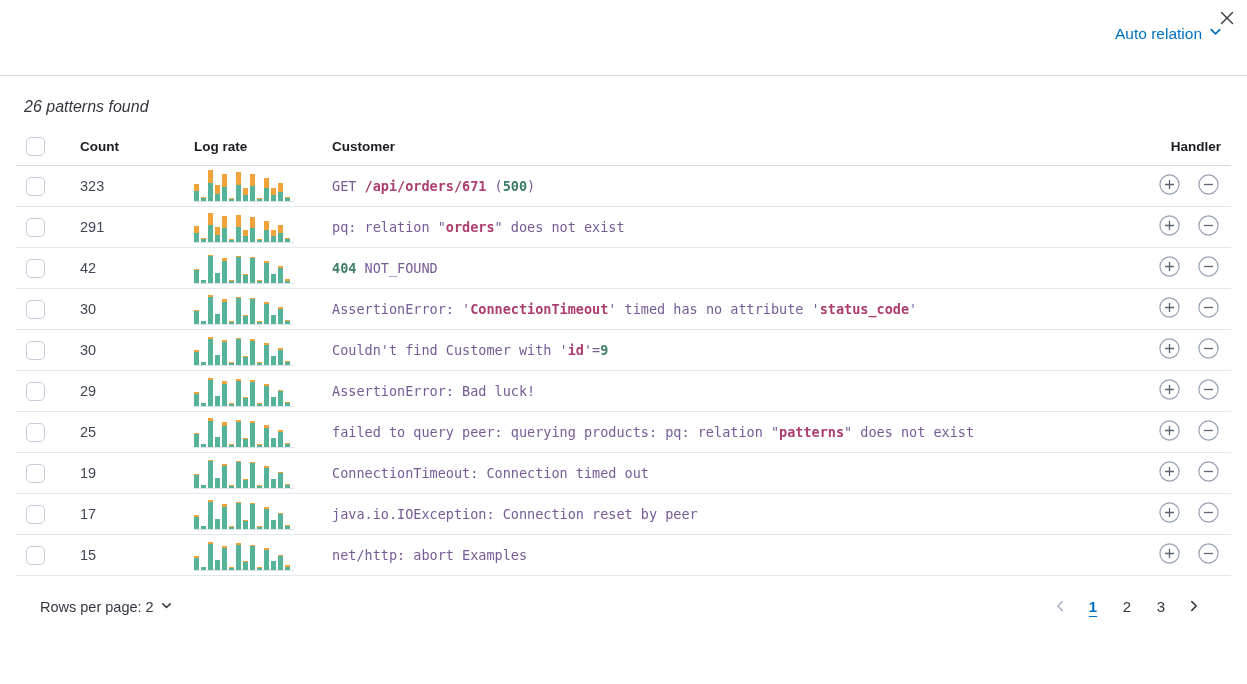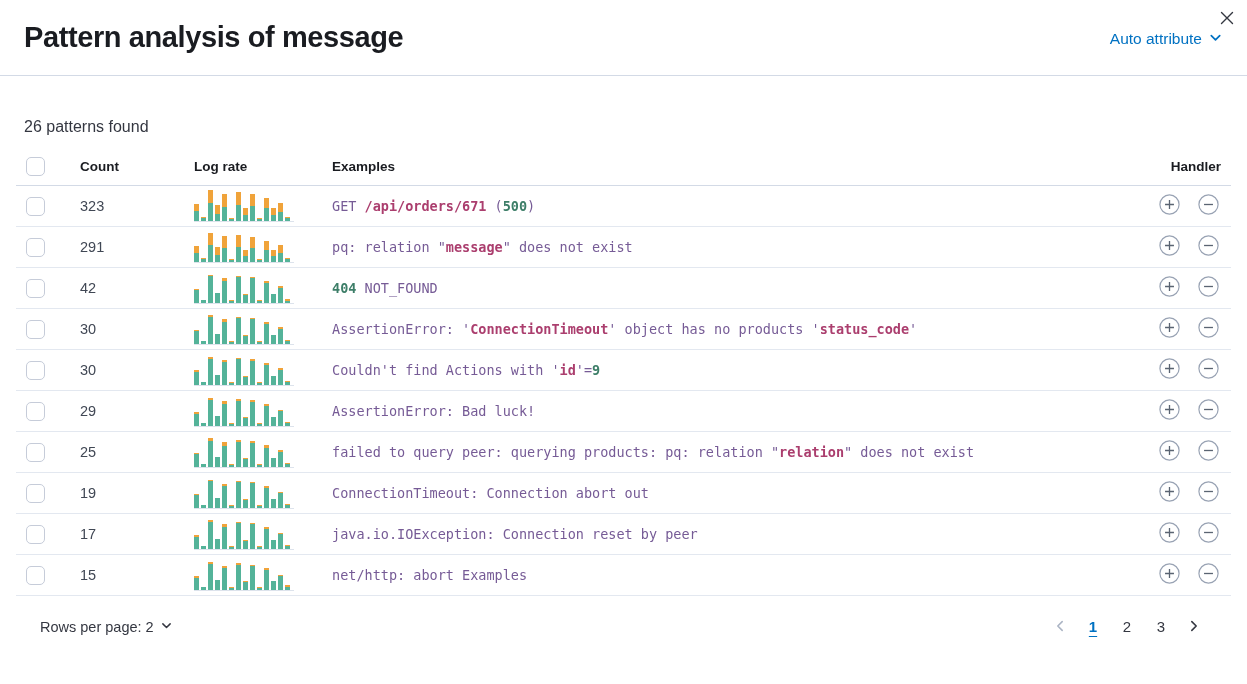--- a/index.html
+++ b/index.html
@@ -11,21 +11,21 @@
   .header-row{display:flex;align-items:center;justify-content:space-between;}
   .title-wrap{display:flex;align-items:center;gap:14px;}
   .page-title{font-size:29px;font-weight:700;color:#1a1c21;letter-spacing:-0.4px;margin:0;line-height:1.2;}
   .badge{display:inline-flex;align-items:center;border:1px solid #D3DAE6;border-radius:14px;padding:5px 13px;font-size:12px;font-weight:700;letter-spacing:0.4px;color:#1a1c21;background:#fff;}
   .sampling-btn{display:inline-flex;align-items:center;gap:6px;background:none;border:none;cursor:pointer;color:#0071C2;font-size:15.5px;font-family:inherit;padding:0;margin-top:4px;}
   .sampling-btn svg{color:#0071C2;}
   .close-btn{position:absolute;top:4px;right:6px;background:none;border:none;cursor:pointer;padding:6px;color:#343741;}
 
   
   .content{padding:0 16px;}
-  .summary{font-size:16px;color:#343741;margin:42px 8px 14px 8px;}
+  .summary{font-size:16px;color:#343741;margin:22px 8px 14px 8px;font-style:italic;}
 
   table{width:100%;border-collapse:collapse;table-layout:fixed;}
   th{font-size:13.5px;font-weight:700;color:#1a1c21;text-align:left;padding:7px 10px 9px 10px;border-bottom:1px solid #D3DAE6;}
   th.col-actions{text-align:right;}
   td{border-bottom:1px solid #E3E8F0;padding:4px 10px;height:32px;vertical-align:middle;}
   .col-check{width:34px;}
   .col-count{width:94px;}
   .col-rate{width:118px;}
   .col-actions{width:92px;}
 
@@ -62,45 +62,44 @@
 
   <button class="close-btn" aria-label="Close">
     <svg width="16" height="16" viewBox="0 0 16 16">
         <path d="M2.5 2.5l11 11M13.5 2.5l-11 11" stroke="currentColor" stroke-width="1.4" stroke-linecap="round"></path>
       </svg>
   </button>
 
   <div class="flyout-header">
     <div class="header-row">
       <div class="title-wrap">
-        <h1 class="page-title">Pattern analysis of message</h1>
       </div>
       <button class="sampling-btn">
-        <span>Auto attribute</span>
+        <span>Auto relation</span>
         <span>
           <svg width="15" height="15" viewBox="0 0 16 16">
               <path d="M3.5 6l4.5 4.5L12.5 6" fill="none" stroke="currentColor" stroke-width="1.8" stroke-linecap="round" stroke-linejoin="round"></path>
             </svg>
         </span>
       </button>
     </div>
   </div>
 
   <div class="content">
     <div class="summary">26 patterns found</div>
 
     <table>
       <thead>
         <tr>
           <th class="col-check">
               <div class="checkbox"></div>
             </th>
           <th class="col-count">Count</th>
           <th class="col-rate">Log rate</th>
-          <th>Examples</th>
+          <th>Customer</th>
           <th class="col-actions">Handler</th>
         </tr>
       </thead>
       <tbody id="patterns-tbody">
           <tr>
             <td class="col-check">
               <div class="checkbox"></div>
             </td>
             <td class="count-cell col-count">323</td>
             <td class="col-rate">
@@ -230,21 +229,21 @@
                 <div class="bar">
                   <div class="seg-o" style="height: 7.35px;"></div>
                   <div class="seg-g" style="height: 9.45px;"></div>
                 </div>
                 <div class="bar">
                   <div class="seg-o" style="height: 1.05px;"></div>
                   <div class="seg-g" style="height: 3.15px;"></div>
                 </div>
               </div>
             </td>
-            <td class="example-cell"><span class="tok-p">pq: relation "</span><span class="tok-m">message</span><span class="tok-p">" does not exist</span></td>
+            <td class="example-cell"><span class="tok-p">pq: relation "</span><span class="tok-m">orders</span><span class="tok-p">" does not exist</span></td>
             <td class="actions-cell col-actions"><button class="action-btn"><svg width="21" height="21" viewBox="0 0 16 16">
                   <circle cx="8" cy="8" r="7.3" fill="none" stroke="#98A2B3" stroke-width="0.9"></circle>
                   <path d="M8 4.6v6.8M4.6 8h6.8" stroke="#5A6472" stroke-width="1" fill="none"></path>
                 </svg></button><button class="action-btn"><svg width="21" height="21" viewBox="0 0 16 16">
                   <circle cx="8" cy="8" r="7.3" fill="none" stroke="#98A2B3" stroke-width="0.9"></circle>
                   <path d="M4.6 8h6.8" stroke="#5A6472" stroke-width="1" fill="none"></path>
                 </svg></button></td>
           </tr>
           <tr>
             <td class="col-check">
@@ -378,21 +377,21 @@
                 <div class="bar">
                   <div class="seg-o" style="height: 2.1px;"></div>
                   <div class="seg-g" style="height: 14.7px;"></div>
                 </div>
                 <div class="bar">
                   <div class="seg-o" style="height: 1.05px;"></div>
                   <div class="seg-g" style="height: 3.15px;"></div>
                 </div>
               </div>
             </td>
-            <td class="example-cell"><span class="tok-p">AssertionError: '</span><span class="tok-m">ConnectionTimeout</span><span class="tok-p">' object has no products '</span><span class="tok-m">status_code</span><span class="tok-p">'</span></td>
+            <td class="example-cell"><span class="tok-p">AssertionError: '</span><span class="tok-m">ConnectionTimeout</span><span class="tok-p">' timed has no attribute '</span><span class="tok-m">status_code</span><span class="tok-p">'</span></td>
             <td class="actions-cell col-actions"><button class="action-btn"><svg width="21" height="21" viewBox="0 0 16 16">
                   <circle cx="8" cy="8" r="7.3" fill="none" stroke="#98A2B3" stroke-width="0.9"></circle>
                   <path d="M8 4.6v6.8M4.6 8h6.8" stroke="#5A6472" stroke-width="1" fill="none"></path>
                 </svg></button><button class="action-btn"><svg width="21" height="21" viewBox="0 0 16 16">
                   <circle cx="8" cy="8" r="7.3" fill="none" stroke="#98A2B3" stroke-width="0.9"></circle>
                   <path d="M4.6 8h6.8" stroke="#5A6472" stroke-width="1" fill="none"></path>
                 </svg></button></td>
           </tr>
           <tr>
             <td class="col-check">
@@ -452,21 +451,21 @@
                 <div class="bar">
                   <div class="seg-o" style="height: 2.1px;"></div>
                   <div class="seg-g" style="height: 14.7px;"></div>
                 </div>
                 <div class="bar">
                   <div class="seg-o" style="height: 1.05px;"></div>
                   <div class="seg-g" style="height: 3.15px;"></div>
                 </div>
               </div>
             </td>
-            <td class="example-cell"><span class="tok-p">Couldn't find Actions with '</span><span class="tok-m">id</span><span class="tok-p">'=</span><span class="tok-g">9</span></td>
+            <td class="example-cell"><span class="tok-p">Couldn't find Customer with '</span><span class="tok-m">id</span><span class="tok-p">'=</span><span class="tok-g">9</span></td>
             <td class="actions-cell col-actions"><button class="action-btn"><svg width="21" height="21" viewBox="0 0 16 16">
                   <circle cx="8" cy="8" r="7.3" fill="none" stroke="#98A2B3" stroke-width="0.9"></circle>
                   <path d="M8 4.6v6.8M4.6 8h6.8" stroke="#5A6472" stroke-width="1" fill="none"></path>
                 </svg></button><button class="action-btn"><svg width="21" height="21" viewBox="0 0 16 16">
                   <circle cx="8" cy="8" r="7.3" fill="none" stroke="#98A2B3" stroke-width="0.9"></circle>
                   <path d="M4.6 8h6.8" stroke="#5A6472" stroke-width="1" fill="none"></path>
                 </svg></button></td>
           </tr>
           <tr>
             <td class="col-check">
@@ -600,21 +599,21 @@
                 <div class="bar">
                   <div class="seg-o" style="height: 2.1px;"></div>
                   <div class="seg-g" style="height: 14.7px;"></div>
                 </div>
                 <div class="bar">
                   <div class="seg-o" style="height: 1.05px;"></div>
                   <div class="seg-g" style="height: 3.15px;"></div>
                 </div>
               </div>
             </td>
-            <td class="example-cell"><span class="tok-p">failed to query peer: querying products: pq: relation "</span><span class="tok-m">relation</span><span class="tok-p">" does not exist</span></td>
+            <td class="example-cell"><span class="tok-p">failed to query peer: querying products: pq: relation "</span><span class="tok-m">patterns</span><span class="tok-p">" does not exist</span></td>
             <td class="actions-cell col-actions"><button class="action-btn"><svg width="21" height="21" viewBox="0 0 16 16">
                   <circle cx="8" cy="8" r="7.3" fill="none" stroke="#98A2B3" stroke-width="0.9"></circle>
                   <path d="M8 4.6v6.8M4.6 8h6.8" stroke="#5A6472" stroke-width="1" fill="none"></path>
                 </svg></button><button class="action-btn"><svg width="21" height="21" viewBox="0 0 16 16">
                   <circle cx="8" cy="8" r="7.3" fill="none" stroke="#98A2B3" stroke-width="0.9"></circle>
                   <path d="M4.6 8h6.8" stroke="#5A6472" stroke-width="1" fill="none"></path>
                 </svg></button></td>
           </tr>
           <tr>
             <td class="col-check">
@@ -674,21 +673,21 @@
                 <div class="bar">
                   <div class="seg-o" style="height: 1.05px;"></div>
                   <div class="seg-g" style="height: 14.7px;"></div>
                 </div>
                 <div class="bar">
                   <div class="seg-o" style="height: 1.05px;"></div>
                   <div class="seg-g" style="height: 3.15px;"></div>
                 </div>
               </div>
             </td>
-            <td class="example-cell"><span class="tok-p">ConnectionTimeout: Connection abort out</span></td>
+            <td class="example-cell"><span class="tok-p">ConnectionTimeout: Connection timed out</span></td>
             <td class="actions-cell col-actions"><button class="action-btn"><svg width="21" height="21" viewBox="0 0 16 16">
                   <circle cx="8" cy="8" r="7.3" fill="none" stroke="#98A2B3" stroke-width="0.9"></circle>
                   <path d="M8 4.6v6.8M4.6 8h6.8" stroke="#5A6472" stroke-width="1" fill="none"></path>
                 </svg></button><button class="action-btn"><svg width="21" height="21" viewBox="0 0 16 16">
                   <circle cx="8" cy="8" r="7.3" fill="none" stroke="#98A2B3" stroke-width="0.9"></circle>
                   <path d="M4.6 8h6.8" stroke="#5A6472" stroke-width="1" fill="none"></path>
                 </svg></button></td>
           </tr>
           <tr>
             <td class="col-check">

